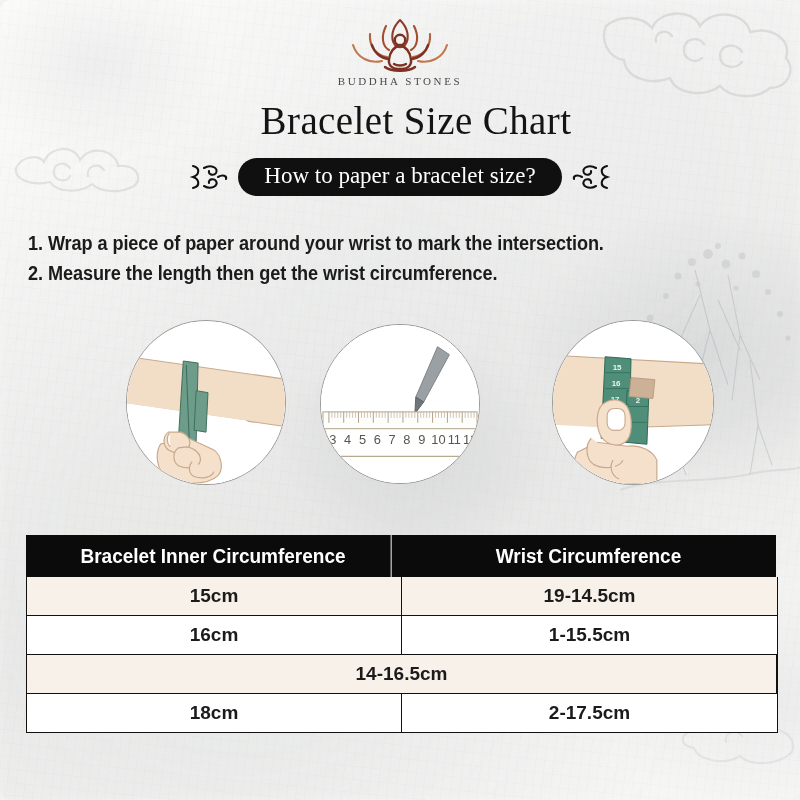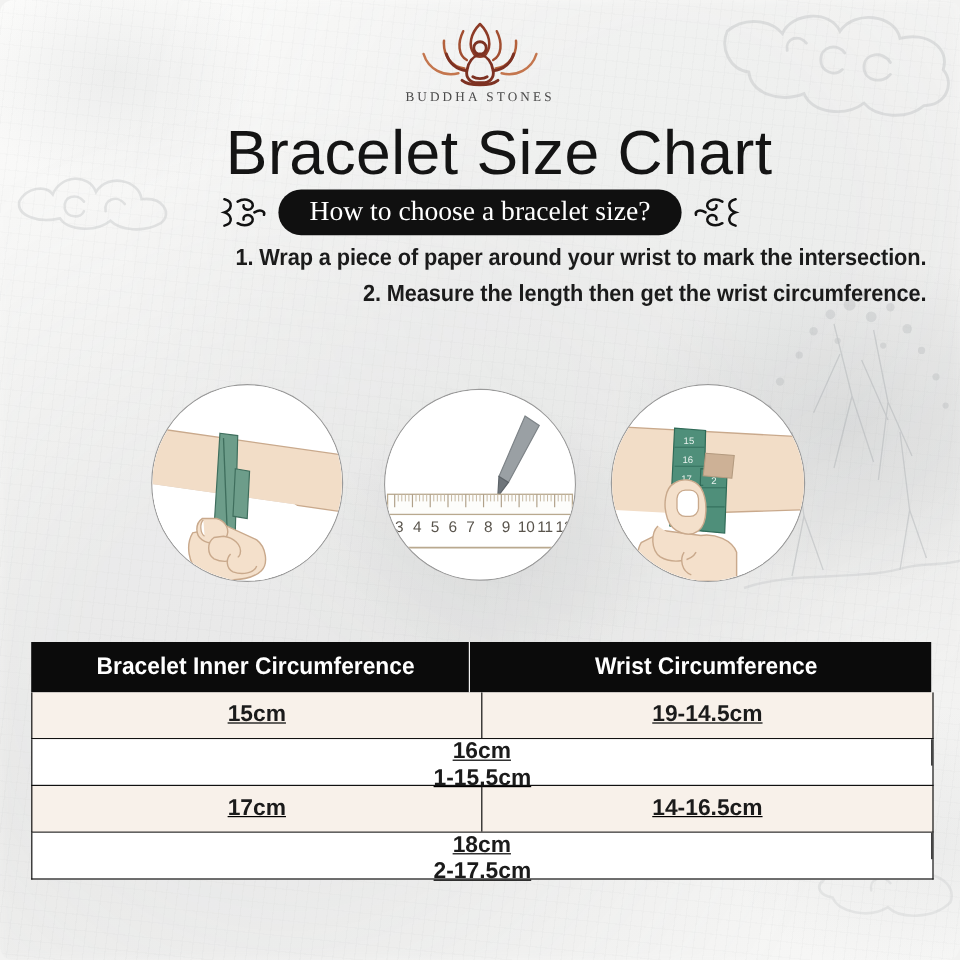--- a/index.html
+++ b/index.html
@@ -37,62 +37,62 @@
 
   
   .logo-wrap{position:absolute;left:0;right:0;top:14px;text-align:center;}
   .logo-mark{width:126px;height:64px;display:block;margin:0 auto;}
   .logo-text{
     font-family:"Liberation Serif",serif;font-size:11px;letter-spacing:2.6px;
     color:#4a4a4a;margin-top:-3px;
   }
   .main-title{
     position:absolute;left:0;right:0;top:98px;text-align:center;
-    font-family:Liberation Sans, sans-serif;font-size:52px;font-weight:400;
+    font-family:Liberation Serif, serif;font-size:39px;font-weight:400;
     color:#141414;letter-spacing:.4px;margin-left:32px;
   }
   .pill-row{position:absolute;left:0;right:0;top:158px;display:flex;align-items:center;justify-content:center;gap:9px;}
   .orn{width:42px;height:34px;}
   .pill{
     background:#101010;color:#fff;border-radius:22px;
     padding:5px 26px 7px;font-family:"Liberation Serif",serif;
     font-size:23px;line-height:1.15;white-space:nowrap;
   }
-  .steps{position:absolute;left:0;right:0;top:200px;text-align:right;}
+  .steps{position:absolute;left:0;right:0;top:228px;text-align:left;}
   .step{
     font-family:"Liberation Sans",sans-serif;font-weight:700;
     font-size:19.5px;color:#1b1b1b;line-height:1.55;
     transform:scaleX(.93);transform-origin:center;letter-spacing:-.1px;
   }
 
   
   .circles{position:absolute;left:0;top:318px;width:800px;height:168px;}
   .circ{position:absolute;border-radius:50%;overflow:hidden;background:#fff;border:1.3px solid #9a9a9a;}
   .c1{left:126px;top:2px;width:158px;height:163px;}
   .c2{left:320px;top:6px;width:158px;height:158px;}
-  .c3{left:509px;top:2px;width:160px;height:163px;}
+  .c3{left:552px;top:2px;width:160px;height:163px;font-weight:bold;}
   .circ svg{display:block;width:100%;height:100%;}
 
   
   .table{position:absolute;left:26px;top:535px;width:750px;}
   .row{display:flex;width:100%;}
   .cell{
     flex:1 1 50%;box-sizing:border-box;text-align:center;
     font-family:"Liberation Sans",sans-serif;font-weight:700;
     color:#1b1b1b;display:flex;align-items:center;justify-content:center;
     transform-origin:center;
   }
   .row.head{background:#0b0b0b;height:42px;}
   .row.head .cell{color:#fff;font-size:20px;height:42px;}
   .row.head .cell:first-child{border-right:1.6px solid #fff;}
-  .row.body{height:38px;border-left:1.7px solid #111;border-right:1.7px solid #111;border-bottom:1.7px solid #111;text-decoration:underline;}
+  .row.body{height:38px;border-left:1.7px solid #111;border-right:1.7px solid #111;border-bottom:1.7px solid #111;}
   .row.body .cell{font-size:19px;height:100%;}
   .row.body .cell:first-child{border-right:1.7px solid #111;}
   .row.body.alt{background:#f8f1ea;}
-  .row.body.plain{background:#ffffff;flex-direction:column;}
+  .row.body.plain{background:#ffffff;}
   .cellnarrow{transform:scaleX(.95);}
 </style>
 </head>
 <body>
 
 <div id="page">
 
   <div class="tex a"></div>
   <div class="tex b"></div>
 
@@ -168,21 +168,21 @@
 
   <div class="pill-row">
     <svg class="orn" viewBox="0 0 42 34">
       <g fill="none" stroke="#111" stroke-width="2.1" stroke-linecap="round">
         <path d="M6 6 C14 8 12 15 6 17 C12 19 14 26 6 28"></path>
         <path d="M17 8 C24 4 32 8 29 13 C27 16 21 15 22 11"></path>
         <path d="M17 26 C24 30 32 26 29 21 C27 18 21 19 22 23"></path>
         <path d="M31 17 C36 14 40 16 39 19"></path>
       </g>
     </svg>
-    <div class="pill">How to choose a bracelet size?</div>
+    <div class="pill">How to paper a bracelet size?</div>
     <svg class="orn" viewBox="0 0 42 34">
       <g fill="none" stroke="#111" stroke-width="2.1" stroke-linecap="round" transform="translate(42,0) scale(-1,1)">
         <path d="M6 6 C14 8 12 15 6 17 C12 19 14 26 6 28"></path>
         <path d="M17 8 C24 4 32 8 29 13 C27 16 21 15 22 11"></path>
         <path d="M17 26 C24 30 32 26 29 21 C27 18 21 19 22 23"></path>
         <path d="M31 17 C36 14 40 16 39 19"></path>
       </g>
     </svg>
   </div>
 
@@ -282,21 +282,20 @@
     </div>
     <div class="row body alt">
       <div class="cell">15cm</div>
       <div class="cell">19-14.5cm</div>
     </div>
     <div class="row body plain">
       <div class="cell">16cm</div>
       <div class="cell">1-15.5cm</div>
     </div>
     <div class="row body alt">
-      <div class="cell">17cm</div>
       <div class="cell">14-16.5cm</div>
     </div>
     <div class="row body plain">
       <div class="cell">18cm</div>
       <div class="cell">2-17.5cm</div>
     </div>
   </div>
 
 </div>
 

